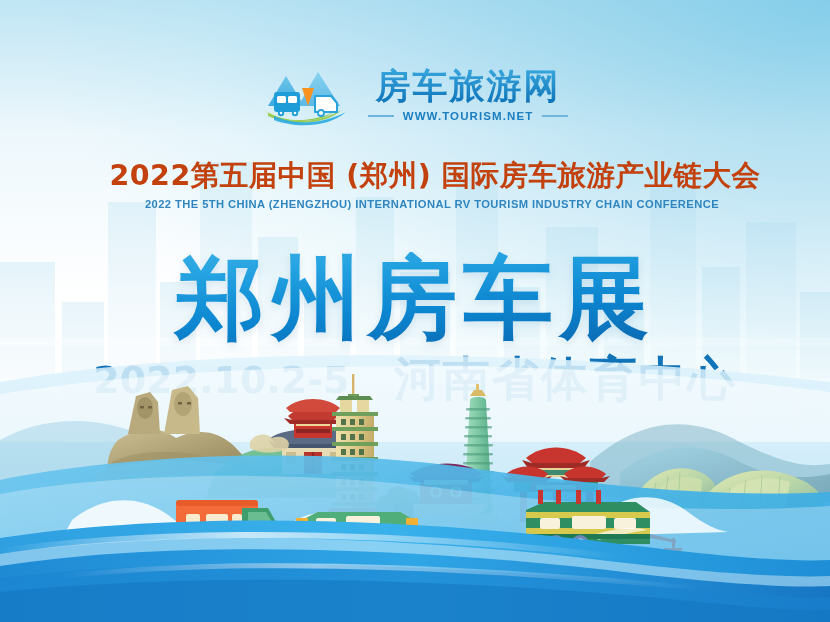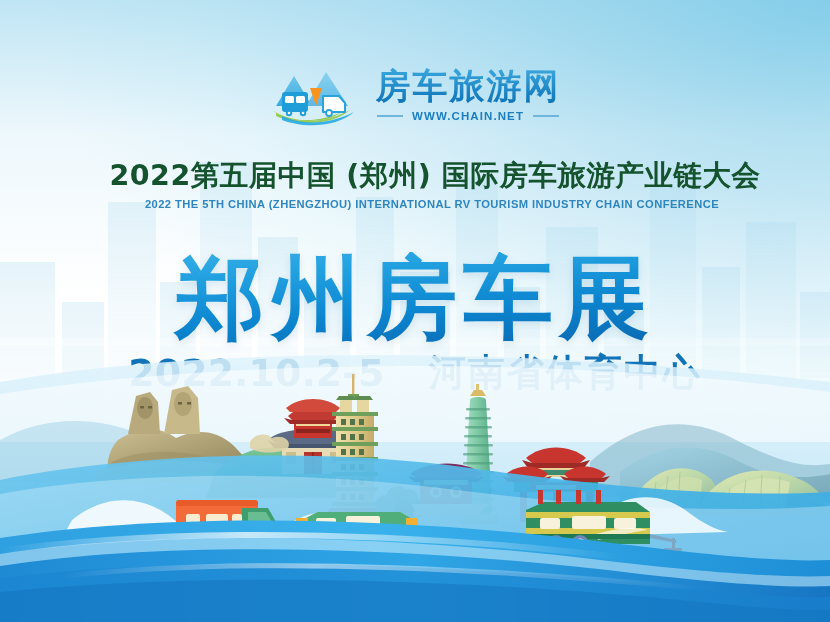--- a/index.html
+++ b/index.html
@@ -48,21 +48,21 @@
   .logo-url{
     font-size:11.5px; font-weight:bold; letter-spacing:1.1px; color:#1a7ec0;
   }
   .dash{ display:block; width:26px; height:1.5px; background:#6fb6de; }
 
   
   .title-cn{
     position:absolute; left:0; right:8px; top:160px; text-align:center;
     font-family:"DejaVu Sans","Liberation Sans",sans-serif;
     font-size:28.5px; font-weight:bold; letter-spacing:.5px;
-    color:#14532d; line-height:1.15; white-space:nowrap;margin-left:48px;
+    color:#c2410c; line-height:1.15; white-space:nowrap;margin-left:48px;
   }
   .title-en{
     position:absolute; left:0; right:0; top:198px; text-align:center;
     font-size:11.2px; font-weight:bold; letter-spacing:.42px;
     color:#2f85bf; white-space:nowrap;padding-left:34px;
   }
 
   .headline{
     position:absolute; left:0; right:0; top:222px; text-align:center;
     font-family:"DejaVu Sans","Liberation Sans",sans-serif;
@@ -74,21 +74,21 @@
     margin-top:30px;
   }
 
   .sub-line{
     position:absolute; left:0; right:0; top:348px; text-align:center;
     white-space:nowrap; color:#1173b8;
     font-family:"DejaVu Sans","Liberation Sans",sans-serif;
   }
   .sub-date{ font-size:38px; font-weight:bold; letter-spacing:0px; vertical-align:middle; }
   .sub-gap{ display:inline-block; width:34px; }
-  .sub-venue{ font-size:37px; font-weight:bold; letter-spacing:2px; vertical-align:middle; }
+  .sub-venue{ font-size:47px; font-weight:bold; letter-spacing:2px; vertical-align:middle; }
 
   
   .scene{ position:absolute; left:0; right:0; bottom:0; height:300px; }
   .scene svg{ display:block; width:100%; height:100%; }
 </style>
 </head>
 <body>
 
 <div class="poster">
 
@@ -168,21 +168,21 @@
 
         <path d="M53 30 h16 l6 7 v9 h-22 z" fill="#ffffff" stroke="#2aa3dd" stroke-width="2" stroke-linejoin="round"></path>
         <circle cx="59" cy="47" r="3" fill="#ffffff" stroke="#2aa3dd" stroke-width="1.8"></circle>
       </svg>
     </div>
 
     <div class="logo-text">
       <div class="logo-cn">房车旅游网</div>
       <div class="logo-url-row">
         <span class="dash"></span>
-        <span class="logo-url">WWW.CHAIN.NET</span>
+        <span class="logo-url">WWW.TOURISM.NET</span>
         <span class="dash"></span>
       </div>
     </div>
   </div>
 
   <div class="title-cn">2022第五届中国 (郑州) 国际房车旅游产业链大会</div>
   <div class="title-en">2022 THE 5TH CHINA (ZHENGZHOU) INTERNATIONAL RV TOURISM INDUSTRY CHAIN CONFERENCE</div>
 
   <div class="headline">郑州房车展</div>
 

